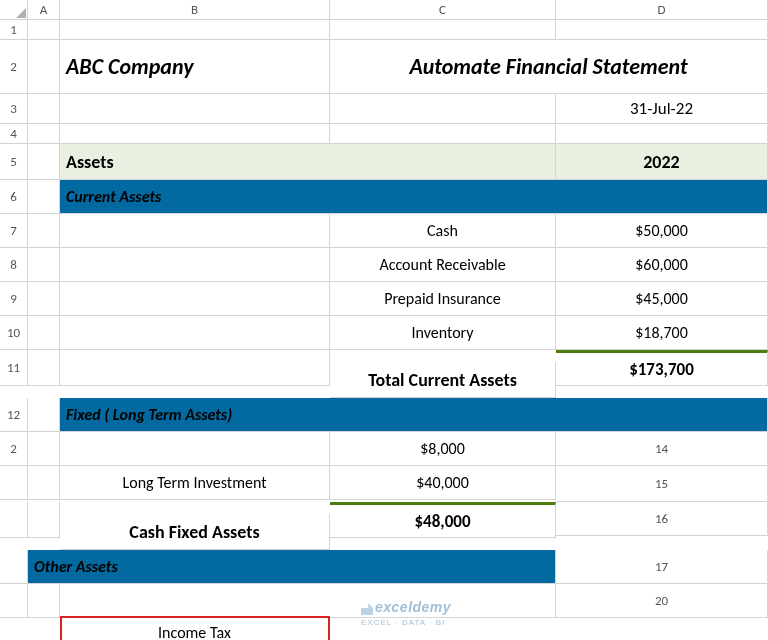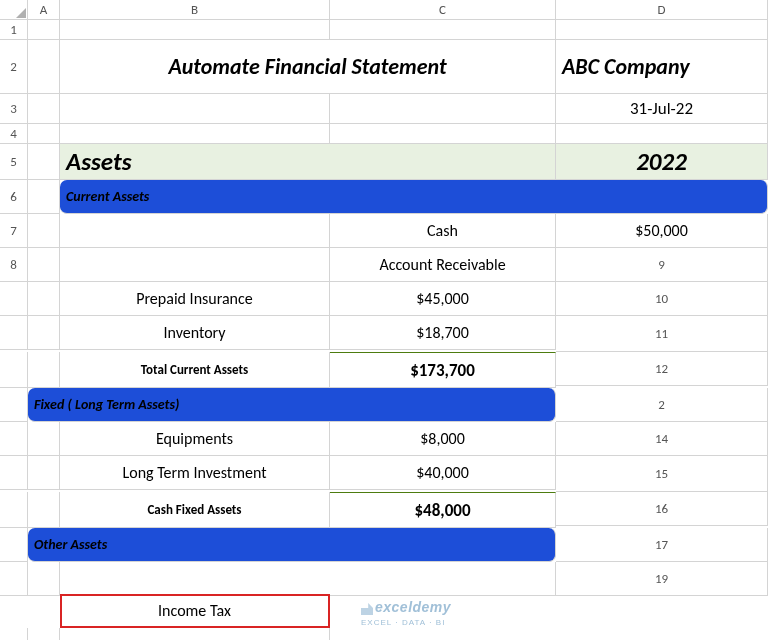--- a/index.html
+++ b/index.html
@@ -80,36 +80,34 @@
     font-size: 22px;
     font-weight: bold;
     font-style: italic;
   }
   .date {
     font-size: 17px;
     justify-content: center;
   }
   .section-light {
     background: #e8f1e1;
-    font-size: 25px;
-    font-weight: bold;
-    font-style: italic;
+    font-size: 18px;
+    font-weight: bold;
   }
   .section-mid {
-    background: #1d4ed8;
-    font-size: 14px;
-    font-weight: bold;
-    font-style: italic;
-    border-radius: 7px;
+    background: #0369a1;
+    font-size: 16px;
+    font-weight: bold;
+    font-style: italic;
   }
   .center { justify-content: center; }
-  .top-border-thin { border-top: 1px solid #4d7c0f; }
+  .top-border-thin { border-top: 3px solid #4d7c0f; }
   .item-label { font-size: 16px; justify-content: center; }
   .item-val { font-size: 16px; justify-content: center; }
-  .total-label { font-size: 13px; font-weight: bold; justify-content: center; }
+  .total-label { font-size: 18px; font-weight: bold; justify-content: center; margin-top: 12px; }
   .total-val { font-size: 17px; font-weight: bold; justify-content: center; }
   .redbox {
     outline: 2px solid #d92424;
     outline-offset: -2px;
   }
   .watermark {
     position: absolute;
     left: 361px;
     top: 600px;
     font-size: 11px;
@@ -144,22 +142,22 @@
   <div class="col-header">D</div>
 
   <div class="row-header h-20">1</div>
   <div class="cell h-20"></div>
   <div class="cell h-20"></div>
   <div class="cell h-20"></div>
   <div class="cell h-20"></div>
 
   <div class="row-header h-40">2</div>
   <div class="cell h-40"></div>
+  <div class="cell h-40 company">ABC Company</div>
   <div class="cell h-40 title" style="grid-column: span 2; justify-content:center;">Automate Financial Statement</div>
-  <div class="cell h-40 company">ABC Company</div>
 
   <div class="row-header h-30">3</div>
   <div class="cell h-30"></div>
   <div class="cell h-30"></div>
   <div class="cell h-30"></div>
   <div class="cell h-30 date">31-Jul-22</div>
 
   <div class="row-header h-20">4</div>
   <div class="cell h-20"></div>
   <div class="cell h-20"></div>
@@ -178,20 +176,21 @@
   <div class="row-header h-32">7</div>
   <div class="cell h-32"></div>
   <div class="cell h-32"></div>
   <div class="cell h-32 item-label">Cash</div>
   <div class="cell h-32 item-val">$50,000</div>
 
   <div class="row-header h-32">8</div>
   <div class="cell h-32"></div>
   <div class="cell h-32"></div>
   <div class="cell h-32 item-label">Account Receivable</div>
+  <div class="cell h-32 item-val">$60,000</div>
 
   <div class="row-header h-32">9</div>
   <div class="cell h-32"></div>
   <div class="cell h-32"></div>
   <div class="cell h-32 item-label">Prepaid Insurance</div>
   <div class="cell h-32 item-val">$45,000</div>
 
   <div class="row-header h-32">10</div>
   <div class="cell h-32"></div>
   <div class="cell h-32"></div>
@@ -204,21 +203,20 @@
   <div class="cell h-34 total-label">Total Current Assets</div>
   <div class="cell h-34 total-val top-border-thin">$173,700</div>
 
   <div class="row-header h-32">12</div>
   <div class="cell h-32"></div>
   <div class="cell h-32 section-mid" style="grid-column: span 3;">Fixed ( Long Term Assets)</div>
 
   <div class="row-header h-32">2</div>
   <div class="cell h-32"></div>
   <div class="cell h-32"></div>
-  <div class="cell h-32 item-label">Equipments</div>
   <div class="cell h-32 item-val">$8,000</div>
 
   <div class="row-header h-32">14</div>
   <div class="cell h-32"></div>
   <div class="cell h-32"></div>
   <div class="cell h-32 item-label">Long Term Investment</div>
   <div class="cell h-32 item-val">$40,000</div>
 
   <div class="row-header h-34">15</div>
   <div class="cell h-34"></div>
@@ -229,21 +227,21 @@
   <div class="row-header h-32">16</div>
   <div class="cell h-32"></div>
   <div class="cell h-32 section-mid" style="grid-column: span 3;">Other Assets</div>
 
   <div class="row-header h-32">17</div>
   <div class="cell h-32"></div>
   <div class="cell h-32"></div>
   <div class="cell h-32 item-label redbox" style="border-bottom-color:#d92424;margin-top:32px;">Income Tax</div>
   <div class="cell h-32"></div>
 
-  <div class="row-header h-32">19</div>
+  <div class="row-header h-32">20</div>
   <div class="cell h-32"></div>
   <div class="cell h-32"></div>
   <div class="cell h-32"></div>
 
 </div>
 
 <div class="watermark">
   <span class="wm-icon"></span><span class="wm-top">exceldemy</span><br>
   <span class="wm-sub">EXCEL · DATA · BI</span>
 </div>

